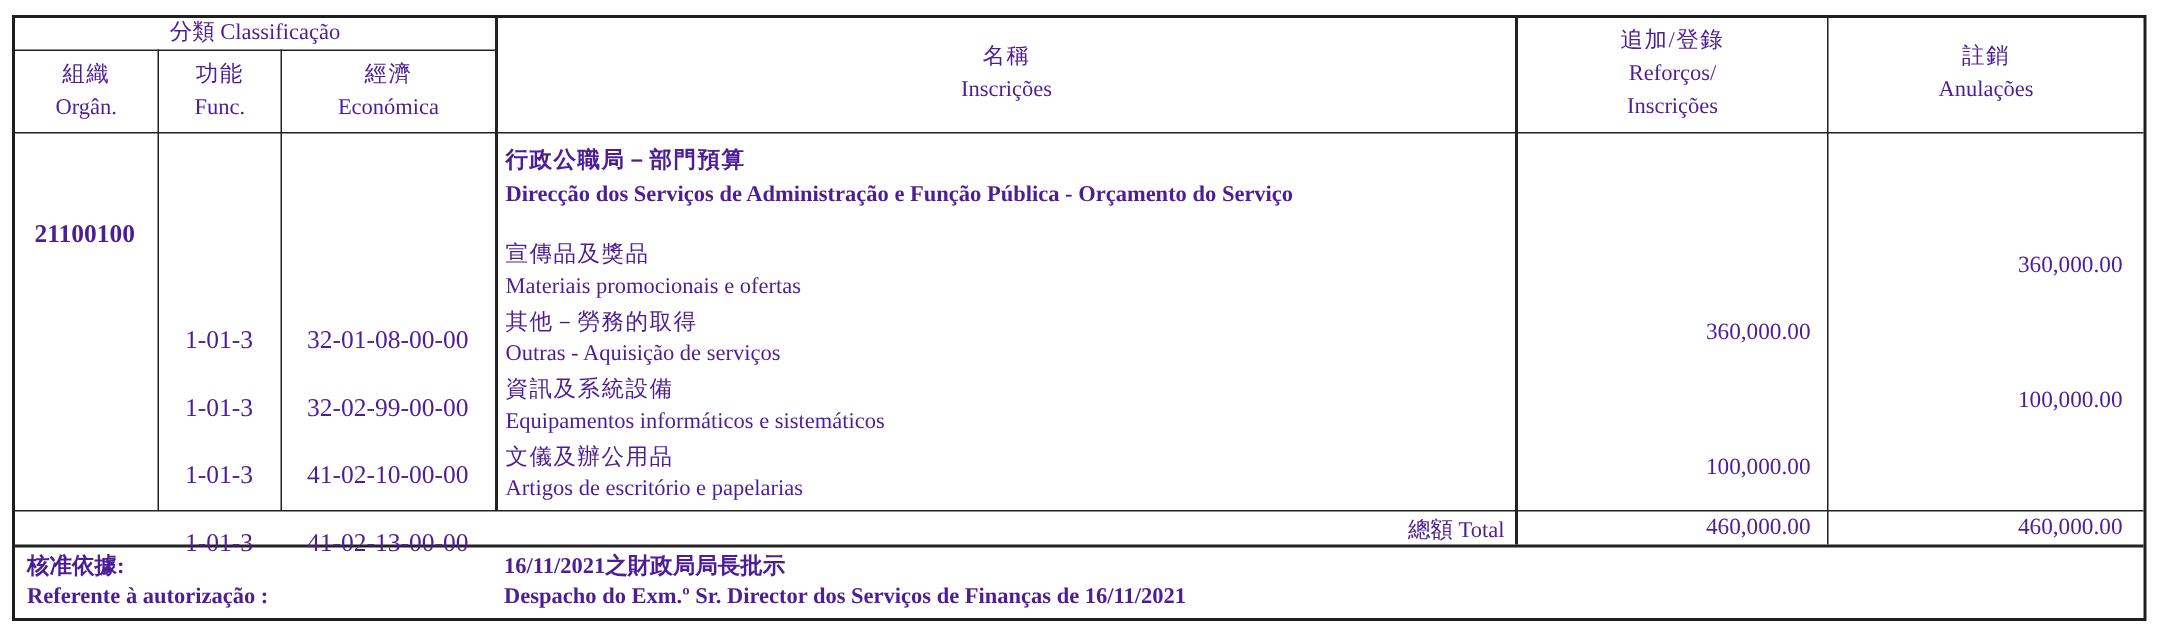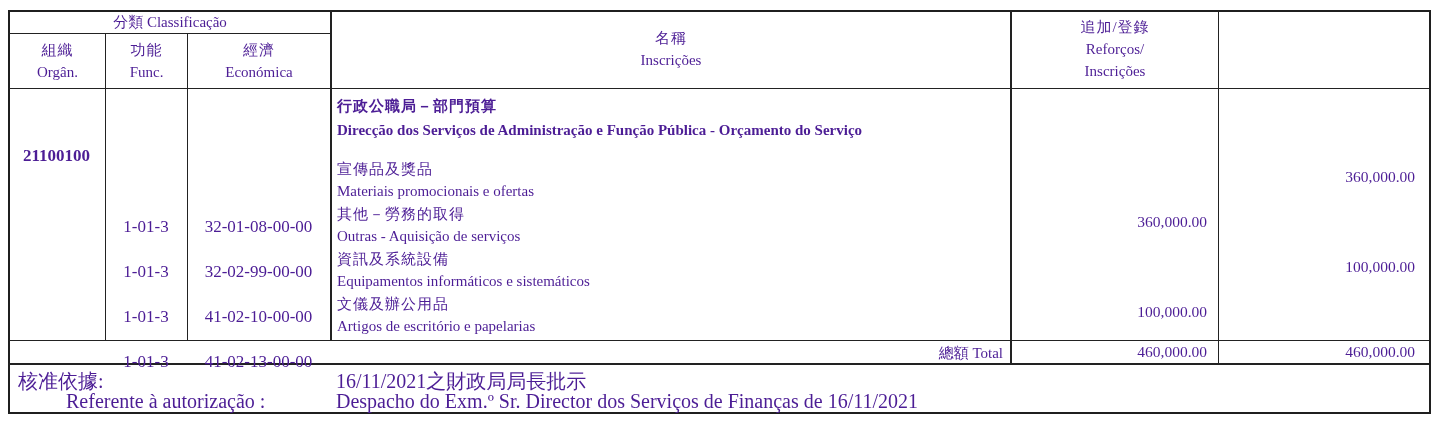--- a/index.html
+++ b/index.html
@@ -22,21 +22,21 @@
     position:absolute;display:flex;flex-direction:column;
     justify-content:center;align-items:center;
     text-align:center;line-height:22px;font-size:15px;
   }
   .code{font-size:17px;text-align:center;margin-top:45px;}
   .zh{font-size:15px;letter-spacing:1px;}
   .pt{font-size:15px;}
   .bold{font-weight:bold;}
   .amount{font-size:15.5px;text-align:right;}
   .right{text-align:right;}
-  .notes-line{font-size:20px;}
+  .notes-line{font-size:15px;font-weight:bold;}
 </style>
 </head>
 <body>
 
 <div class="page">
 
   <div class="frame"></div>
 
   <div class="hline" style="left:8px;top:33px;width:322px;"></div>
   <div class="hline" style="left:8px;top:88px;width:1421px;"></div>
@@ -68,20 +68,24 @@
 
   <div class="cell" style="left:332px;top:11px;width:678px;height:76px;">
     <span class="zh">名稱</span>
     <span class="pt">Inscrições</span>
   </div>
 
   <div class="cell" style="left:1012px;top:11px;width:206px;height:76px;">
     <span class="zh">追加/登錄</span>
     <span class="pt">Reforços/</span>
     <span class="pt">Inscrições</span>
+  </div>
+  <div class="cell" style="left:1219px;top:11px;width:210px;height:76px;">
+    <span class="zh">註銷</span>
+    <span class="pt">Anulações</span>
   </div>
 
   <div class="abs code bold" style="left:8px;top:101px;width:97px;">21100100</div>
   <div class="abs zh bold" style="left:337px;top:97px;">行政公職局－部門預算</div>
   <div class="abs pt bold" style="left:337px;top:122px;">Direcção dos Serviços de Administração e Função Pública - Orçamento do Serviço</div>
 
   <div>
     <div class="abs code" style="left:105px;top:172px;width:82px;">1-01-3</div>
     <div class="abs code" style="left:187px;top:172px;width:143px;">32-01-08-00-00</div>
     <div class="abs zh" style="left:337px;top:160px;">宣傳品及獎品</div>
@@ -118,18 +122,18 @@
   </div>
 
   <div>
     <div class="abs right" style="left:330px;top:344px;width:673px;font-size:15px;">總額 Total</div>
     <div class="abs amount" style="left:1010px;top:343px;width:197px;">460,000.00</div>
     <div class="abs amount" style="left:1218px;top:343px;width:197px;">460,000.00</div>
   </div>
 
   <div>
     <div class="abs notes-line" style="left:18px;top:368px;">核准依據:</div>
-    <div class="abs notes-line" style="left:18px;top:390px;margin-left:48px;">Referente à autorização :</div>
+    <div class="abs notes-line" style="left:18px;top:390px;">Referente à autorização :</div>
     <div class="abs notes-line" style="left:336px;top:368px;">16/11/2021之財政局局長批示</div>
     <div class="abs notes-line" style="left:336px;top:390px;text-align:center;">Despacho do Exm.º Sr. Director dos Serviços de Finanças de 16/11/2021</div>
   </div>
 
 </div>
 
 </body></html>

